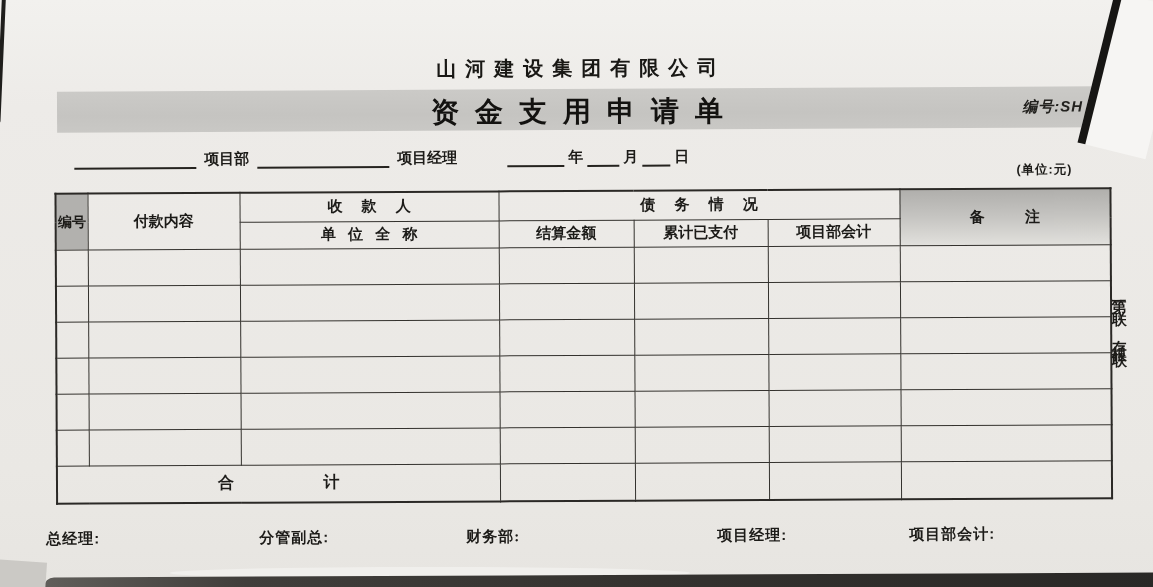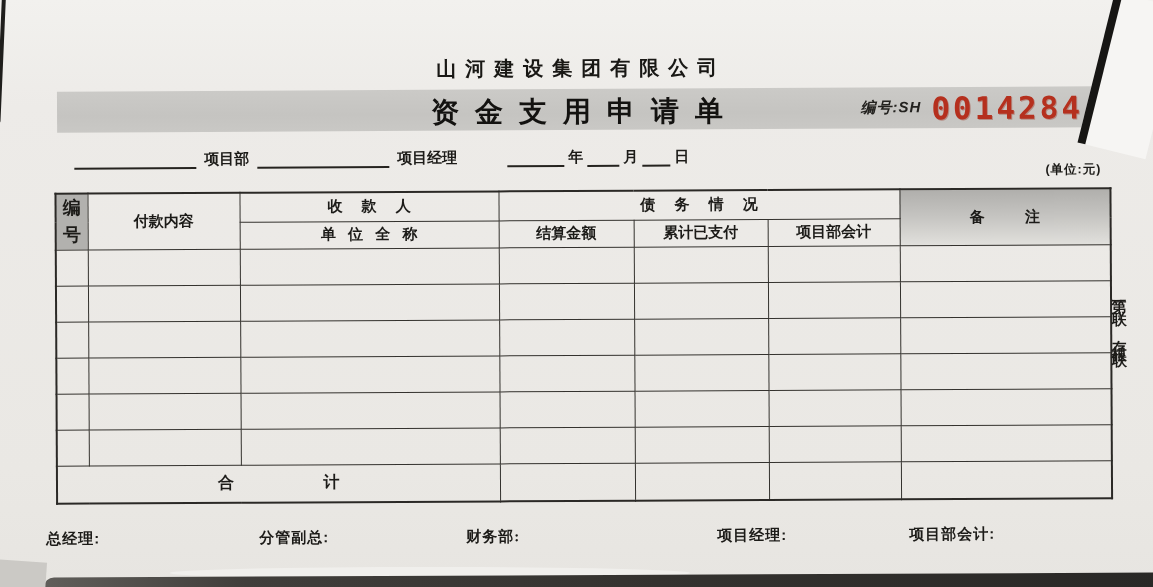--- a/index.html
+++ b/index.html
@@ -45,39 +45,39 @@
     display:flex;align-items:flex-end;
     font-size:15px;font-weight:bold;white-space:nowrap;
   }
   .uline{display:inline-block;border-bottom:2px solid #25231f;height:1.05em;}
   .u1{width:122px;margin-right:8px;}
   .u2{width:132px;margin:0 8px;}
   .u3{width:57px;margin-left:50px;margin-right:4px;}
   .u4{width:32px;margin:0 4px;}
   .u5{width:28px;margin:0 4px;}
   .unit-note{
-    position:absolute;left:988px;top:164px;width:114px;text-align:right;
+    position:absolute;left:988px;top:164px;width:114px;text-align:center;
     font-size:12.5px;font-weight:bold;letter-spacing:1px;
   }
   table.main{
     position:absolute;left:55px;top:190px;width:1055px;
     border-collapse:collapse;table-layout:fixed;
     border:2.5px solid #2b2926;
   }
   table.main th,table.main td{
     border:1.7px solid #34322e;
     padding:0;font-weight:bold;color:#1c1b18;
   }
   thead th{font-size:15px;text-align:center;vertical-align:middle;background:transparent;}
   tr.h1{height:29px;}
   tr.h2{height:27px;}
   tbody tr{height:36px;}
   tfoot tr{height:38px;}
   th.th-no{
-    background:#b2b1ae;font-size:18px;line-height:1.5;
+    background:#b2b1ae;font-size:14px;line-height:1.5;
     padding:2px 7px;word-break:break-all;letter-spacing:0;text-align:center;
   }
   th.th-remarks{
     background:linear-gradient(180deg,#b0afac 0%,#c6c5c2 50%,#e1e0dc 100%);
     word-spacing:36px;
   }
   th.ws-wide{word-spacing:15px;}
   th.ws-mid{word-spacing:8px;}
   td.total-label{
     font-size:16px;text-align:center;word-spacing:85px;padding-right:125px;
@@ -128,21 +128,20 @@
 <div class="paper"></div>
 
 <div class="form">
 
   <div class="company">山河建设集团有限公司</div>
 
   <div class="band">
     <div class="form-title">资金支用申请单</div>
     <div class="serial">
       <span class="serial-label">编号:SH</span>
-      <span class="serial-number">0014284</span>
     </div>
   </div>
 
   <div class="info-line">
     <span class="uline u1"></span>
     <span class="lbl">项目部</span>
     <span class="uline u2"></span>
     <span class="lbl">项目经理</span>
     <span class="uline u3"></span>
     <span class="lbl">年</span>

